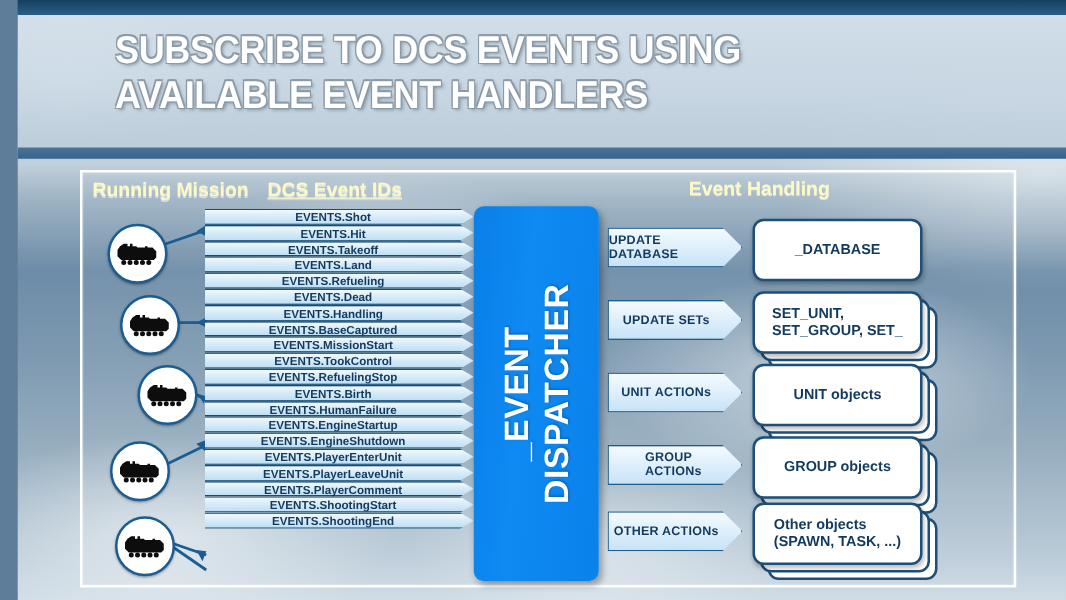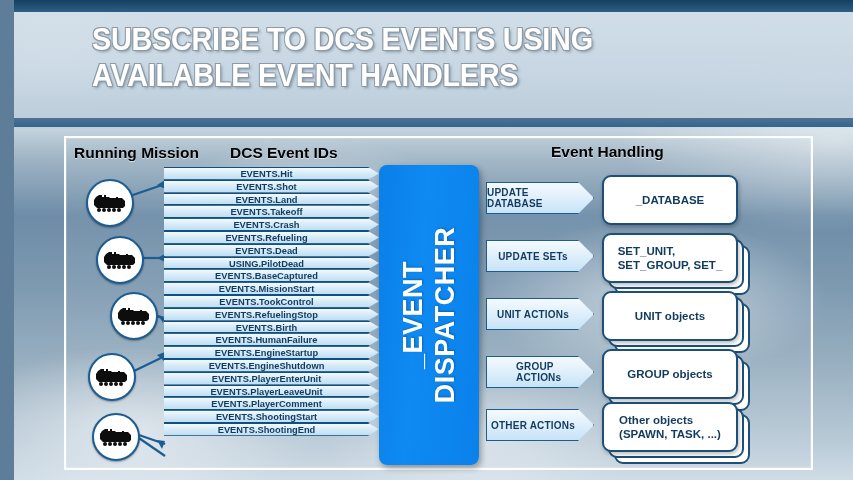--- a/index.html
+++ b/index.html
@@ -42,24 +42,24 @@
   }
   .title div{white-space:nowrap;}
 
   
   .panel{position:absolute;left:50px;top:136px;width:745px;height:330px;
          border:2px solid #ffffff;
          background:rgba(255,255,255,.06);
          box-shadow:0 0 0 1px rgba(255,255,255,.18) inset;}
 
   
-  .hdr{position:absolute;color:#000000;font-weight:bold;font-size:15.5px;
+  .hdr{position:absolute;color:#fef9c3;font-weight:bold;font-size:15.5px;
        white-space:nowrap;text-shadow:0 1px 0 rgba(255,255,255,.55);}
   .hdr-run{left:60px;top:144px;}
-  .hdr-ids{left:216px;top:144px;}
+  .hdr-ids{left:200px;top:144px;text-decoration:underline;}
   .hdr-evh{left:537px;top:143px;}
 
   
   .veh{position:absolute;width:44px;height:44px;border-radius:50%;
        background:#ffffff;border:2.5px solid #1b5d93;
        box-shadow:0 1px 2px rgba(0,0,0,.35);}
   .veh svg{position:absolute;left:5px;top:11px;}
   .veh-1{left:72px;top:179px;}
   .veh-2{left:82px;top:236px;}
   .veh-3{left:96px;top:292px;}
@@ -207,28 +207,27 @@
       <path fill="#0d0d0d" d="M6 3 h3 v2 h2 v-2 h2 v2 h3 l1 1 h6 v-1 h2 v1 h4 l3 3 v5 l-2 2 h-26 l-3 -3 v-5 l2 -3 z"></path>
       <circle cx="6" cy="18" r="2" fill="#0d0d0d"></circle>
         <circle cx="11" cy="18" r="2" fill="#0d0d0d"></circle>
       <circle cx="16" cy="18" r="2" fill="#0d0d0d"></circle>
         <circle cx="21" cy="18" r="2" fill="#0d0d0d"></circle>
       <circle cx="26" cy="18" r="2" fill="#0d0d0d"></circle>
     </svg>
   </div>
 
   <div class="events" id="events-list">
+      <div class="evrow">EVENTS.Shot</div>
       <div class="evrow">EVENTS.Hit</div>
-      <div class="evrow">EVENTS.Shot</div>
+      <div class="evrow">EVENTS.Takeoff</div>
       <div class="evrow">EVENTS.Land</div>
-      <div class="evrow">EVENTS.Takeoff</div>
-      <div class="evrow">EVENTS.Crash</div>
       <div class="evrow">EVENTS.Refueling</div>
       <div class="evrow">EVENTS.Dead</div>
-      <div class="evrow">USING.PilotDead</div>
+      <div class="evrow">EVENTS.Handling</div>
       <div class="evrow">EVENTS.BaseCaptured</div>
       <div class="evrow">EVENTS.MissionStart</div>
       <div class="evrow">EVENTS.TookControl</div>
       <div class="evrow">EVENTS.RefuelingStop</div>
       <div class="evrow">EVENTS.Birth</div>
       <div class="evrow">EVENTS.HumanFailure</div>
       <div class="evrow">EVENTS.EngineStartup</div>
       <div class="evrow">EVENTS.EngineShutdown</div>
       <div class="evrow">EVENTS.PlayerEnterUnit</div>
       <div class="evrow">EVENTS.PlayerLeaveUnit</div>

